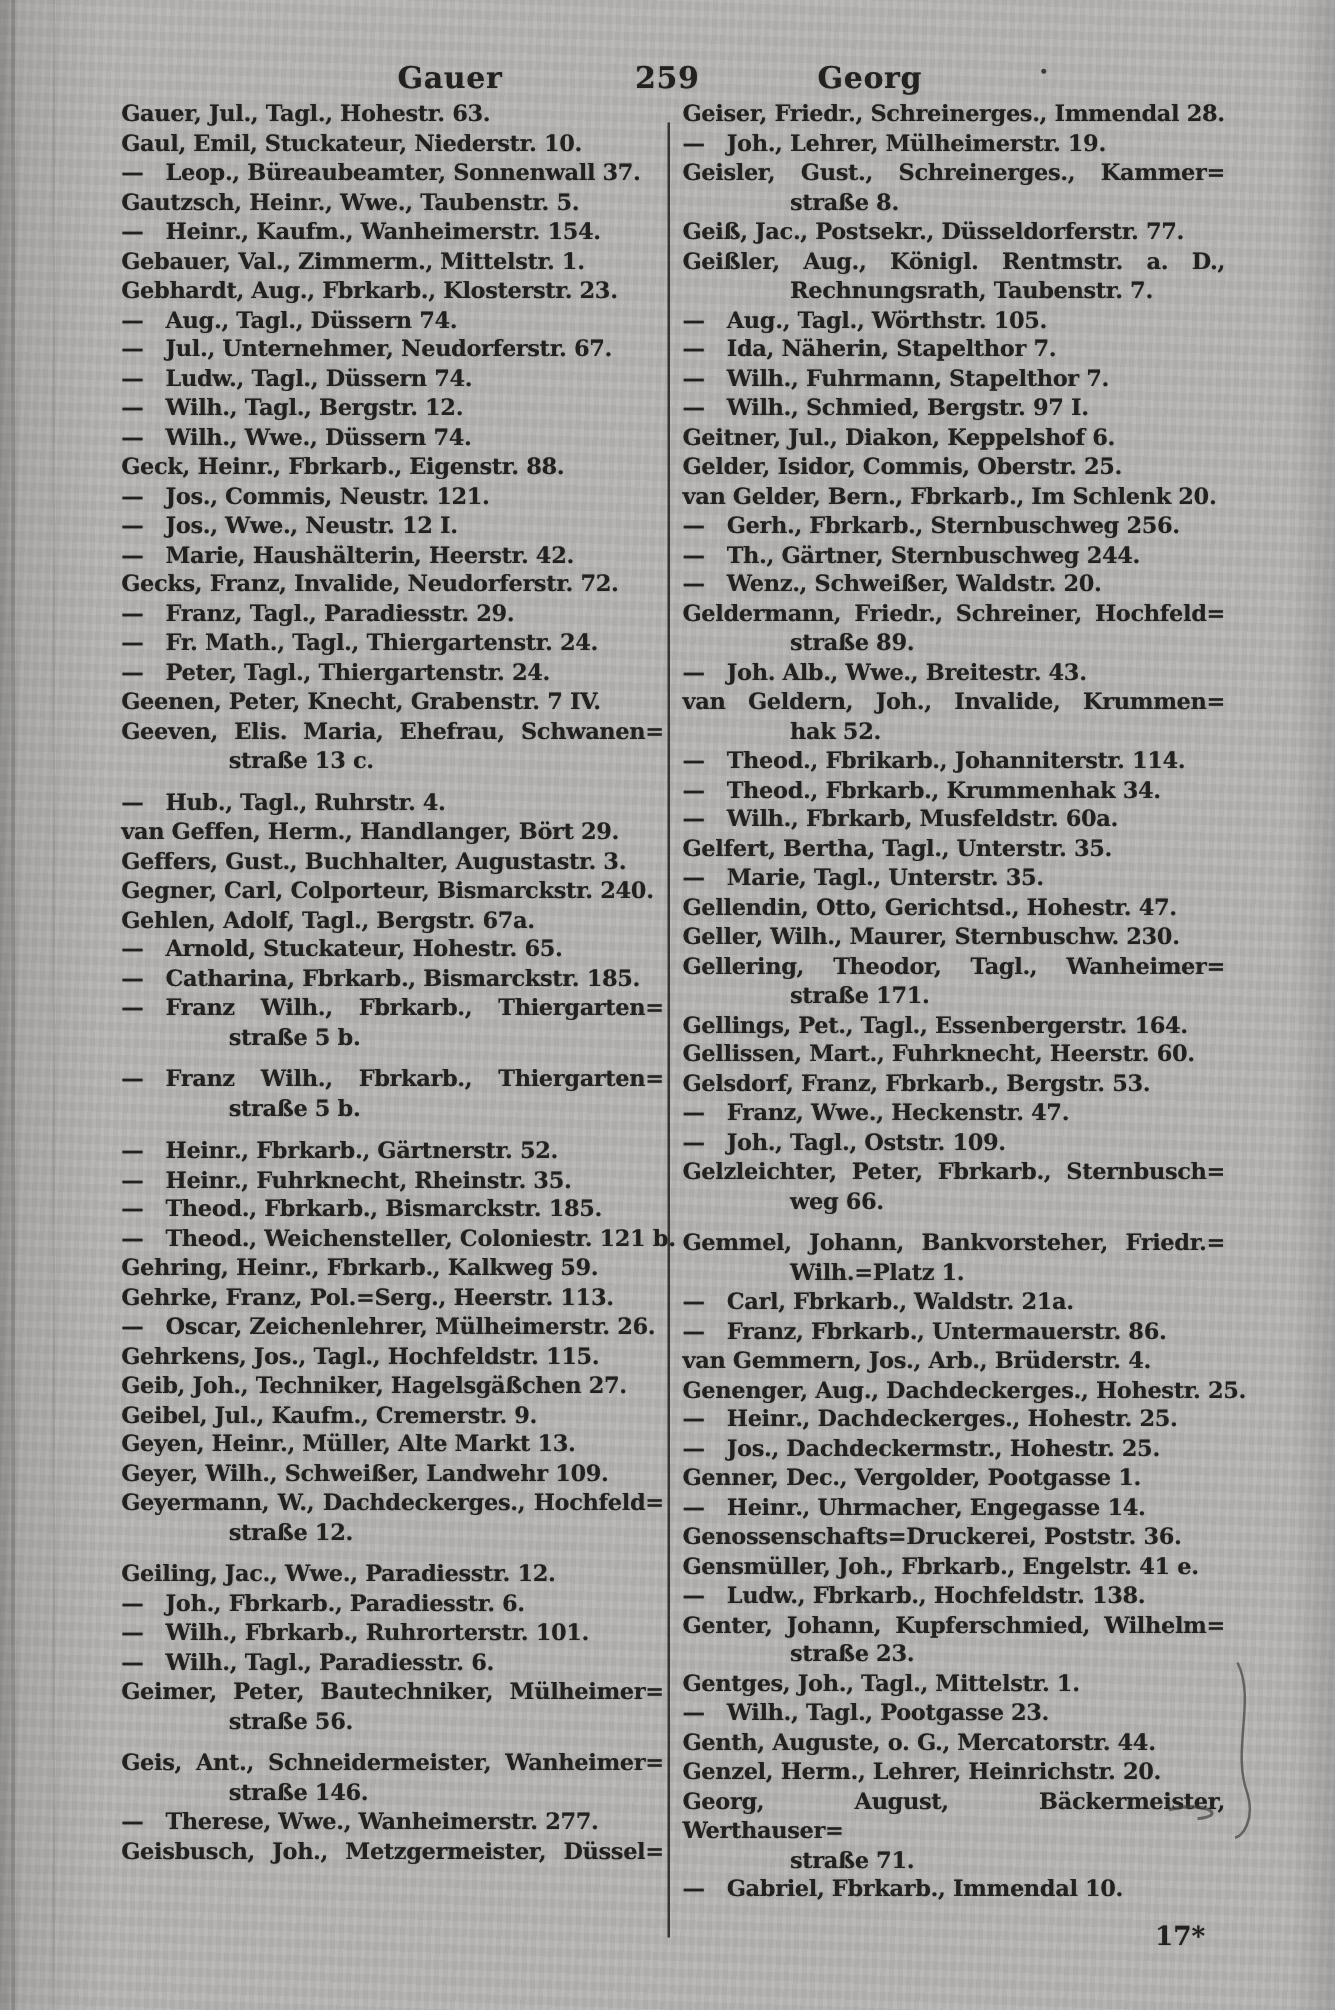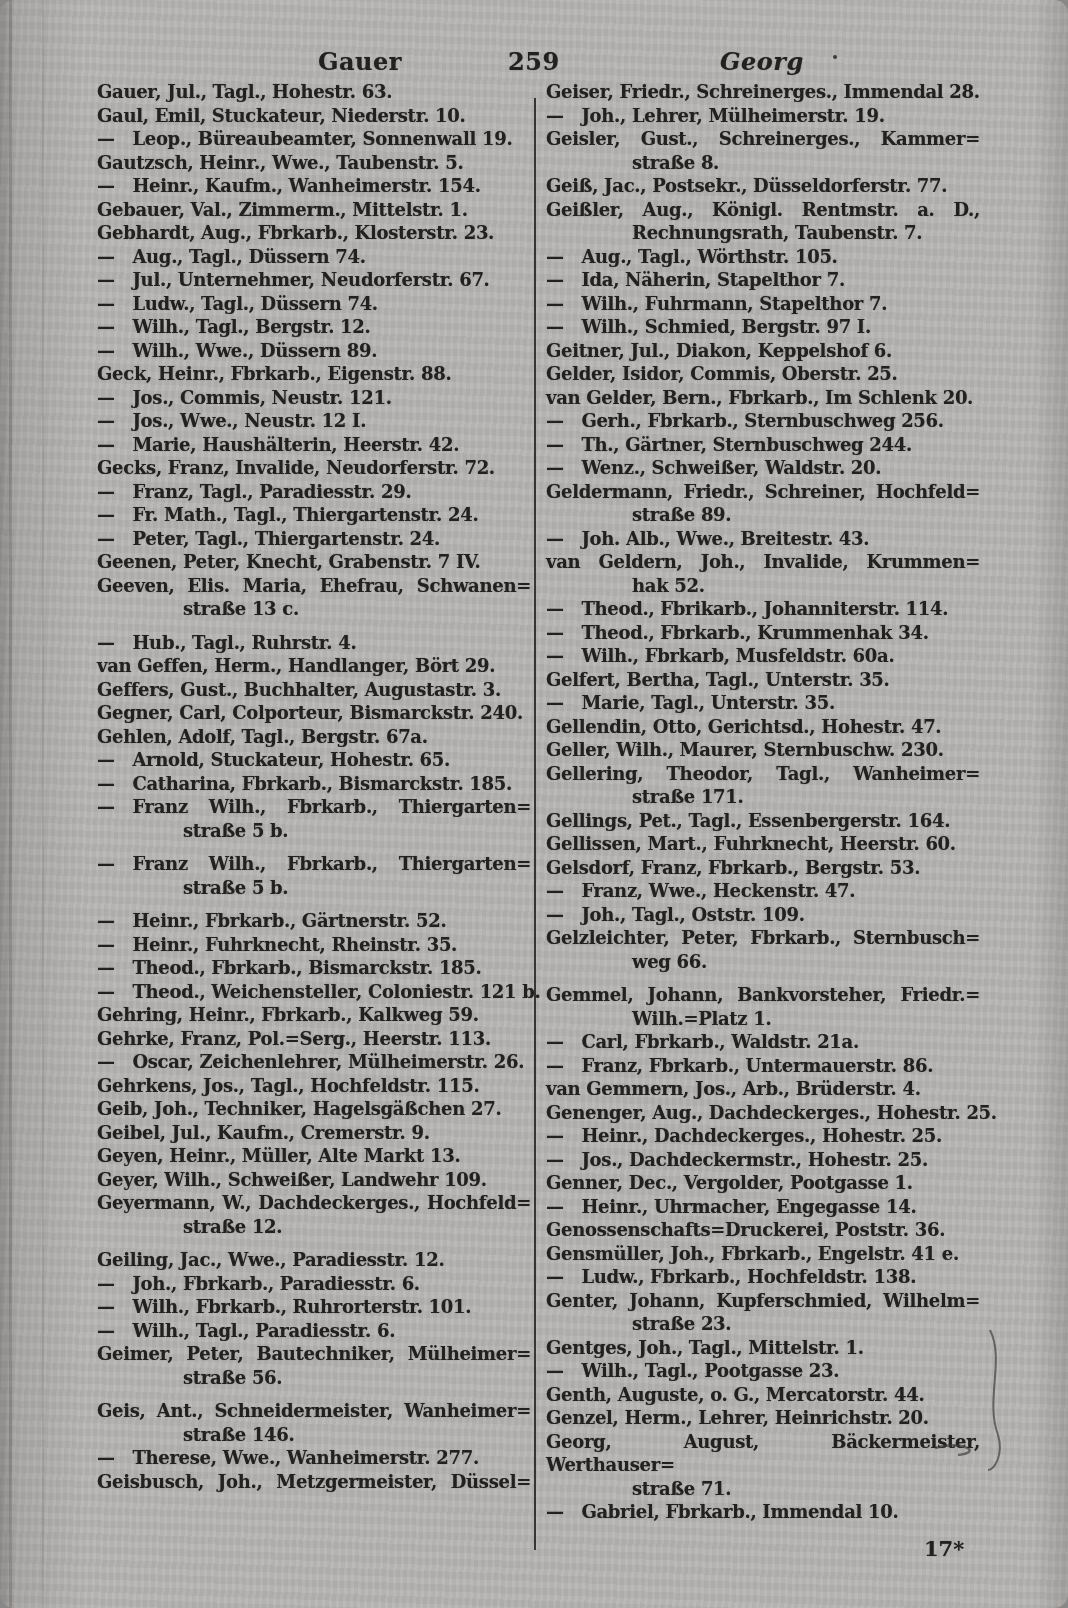--- a/index.html
+++ b/index.html
@@ -9,34 +9,33 @@
     overflow:hidden;
     font-family:"DejaVu Serif", "Liberation Serif", serif;
     font-weight:700;
     color:#22211f;
     background:
       linear-gradient(to right, rgba(40,40,38,0.28) 0px, rgba(90,90,88,0.14) 16px, rgba(0,0,0,0) 85px),
       linear-gradient(to left, rgba(60,60,58,0.16) 0px, rgba(0,0,0,0) 34px),
       repeating-linear-gradient(92deg, rgba(255,255,255,0.05) 0 3px, rgba(0,0,0,0.02) 3px 7px),
       repeating-linear-gradient(2deg, rgba(255,255,255,0.04) 0 6px, rgba(0,0,0,0.025) 6px 13px),
       #b4b3b1;
-    border-radius: 14px;
   }
   .streak{position:absolute;top:0;bottom:0;pointer-events:none;}
   .streak.s1{left:9px;width:3px;background:rgba(0,0,0,0.13);}
   .streak.s2{left:42px;width:2px;background:rgba(0,0,0,0.08);}
   .header-word{
     position:absolute;
     font-size:24px;
     letter-spacing:0.5px;
     text-shadow:0 0 1px rgba(20,20,20,0.45);
   }
   .hw-left{left:318px;top:47px;}
   .hw-num{left:508px;top:47px;}
-  .hw-right{left:720px;top:47px;font-style:italic;}
+  .hw-right{left:654px;top:47px;}
   .dot-mark{position:absolute;left:833px;top:55px;width:4px;height:4px;border-radius:50%;background:#3c3b39;}
   .divider{
     position:absolute;left:534px;top:98px;width:2px;height:1452px;
     background:rgba(32,31,29,0.85);
   }
   .col{
     position:absolute;top:80px;width:434px;
     font-size:18px;
     letter-spacing:-0.3px;
     text-shadow:0 0 1px rgba(25,24,22,0.4);
@@ -79,21 +78,21 @@
   <div class="divider"></div>
 
   <div class="col col-left" id="col-left">
       <div class="entry">
         <div class="line">Gauer, Jul., Tagl., Hohestr. 63.</div>
       </div>
       <div class="entry">
         <div class="line">Gaul, Emil, Stuckateur, Niederstr. 10.</div>
       </div>
       <div class="entry">
-        <div class="line">— Leop., Büreaubeamter, Sonnenwall 19.</div>
+        <div class="line">— Leop., Büreaubeamter, Sonnenwall 37.</div>
       </div>
       <div class="entry">
         <div class="line">Gautzsch, Heinr., Wwe., Taubenstr. 5.</div>
       </div>
       <div class="entry">
         <div class="line">— Heinr., Kaufm., Wanheimerstr. 154.</div>
       </div>
       <div class="entry">
         <div class="line">Gebauer, Val., Zimmerm., Mittelstr. 1.</div>
       </div>
@@ -106,21 +105,21 @@
       <div class="entry">
         <div class="line">— Jul., Unternehmer, Neudorferstr. 67.</div>
       </div>
       <div class="entry">
         <div class="line">— Ludw., Tagl., Düssern 74.</div>
       </div>
       <div class="entry">
         <div class="line">— Wilh., Tagl., Bergstr. 12.</div>
       </div>
       <div class="entry">
-        <div class="line">— Wilh., Wwe., Düssern 89.</div>
+        <div class="line">— Wilh., Wwe., Düssern 74.</div>
       </div>
       <div class="entry">
         <div class="line">Geck, Heinr., Fbrkarb., Eigenstr. 88.</div>
       </div>
       <div class="entry">
         <div class="line">— Jos., Commis, Neustr. 121.</div>
       </div>
       <div class="entry">
         <div class="line">— Jos., Wwe., Neustr. 12 I.</div>
       </div>

